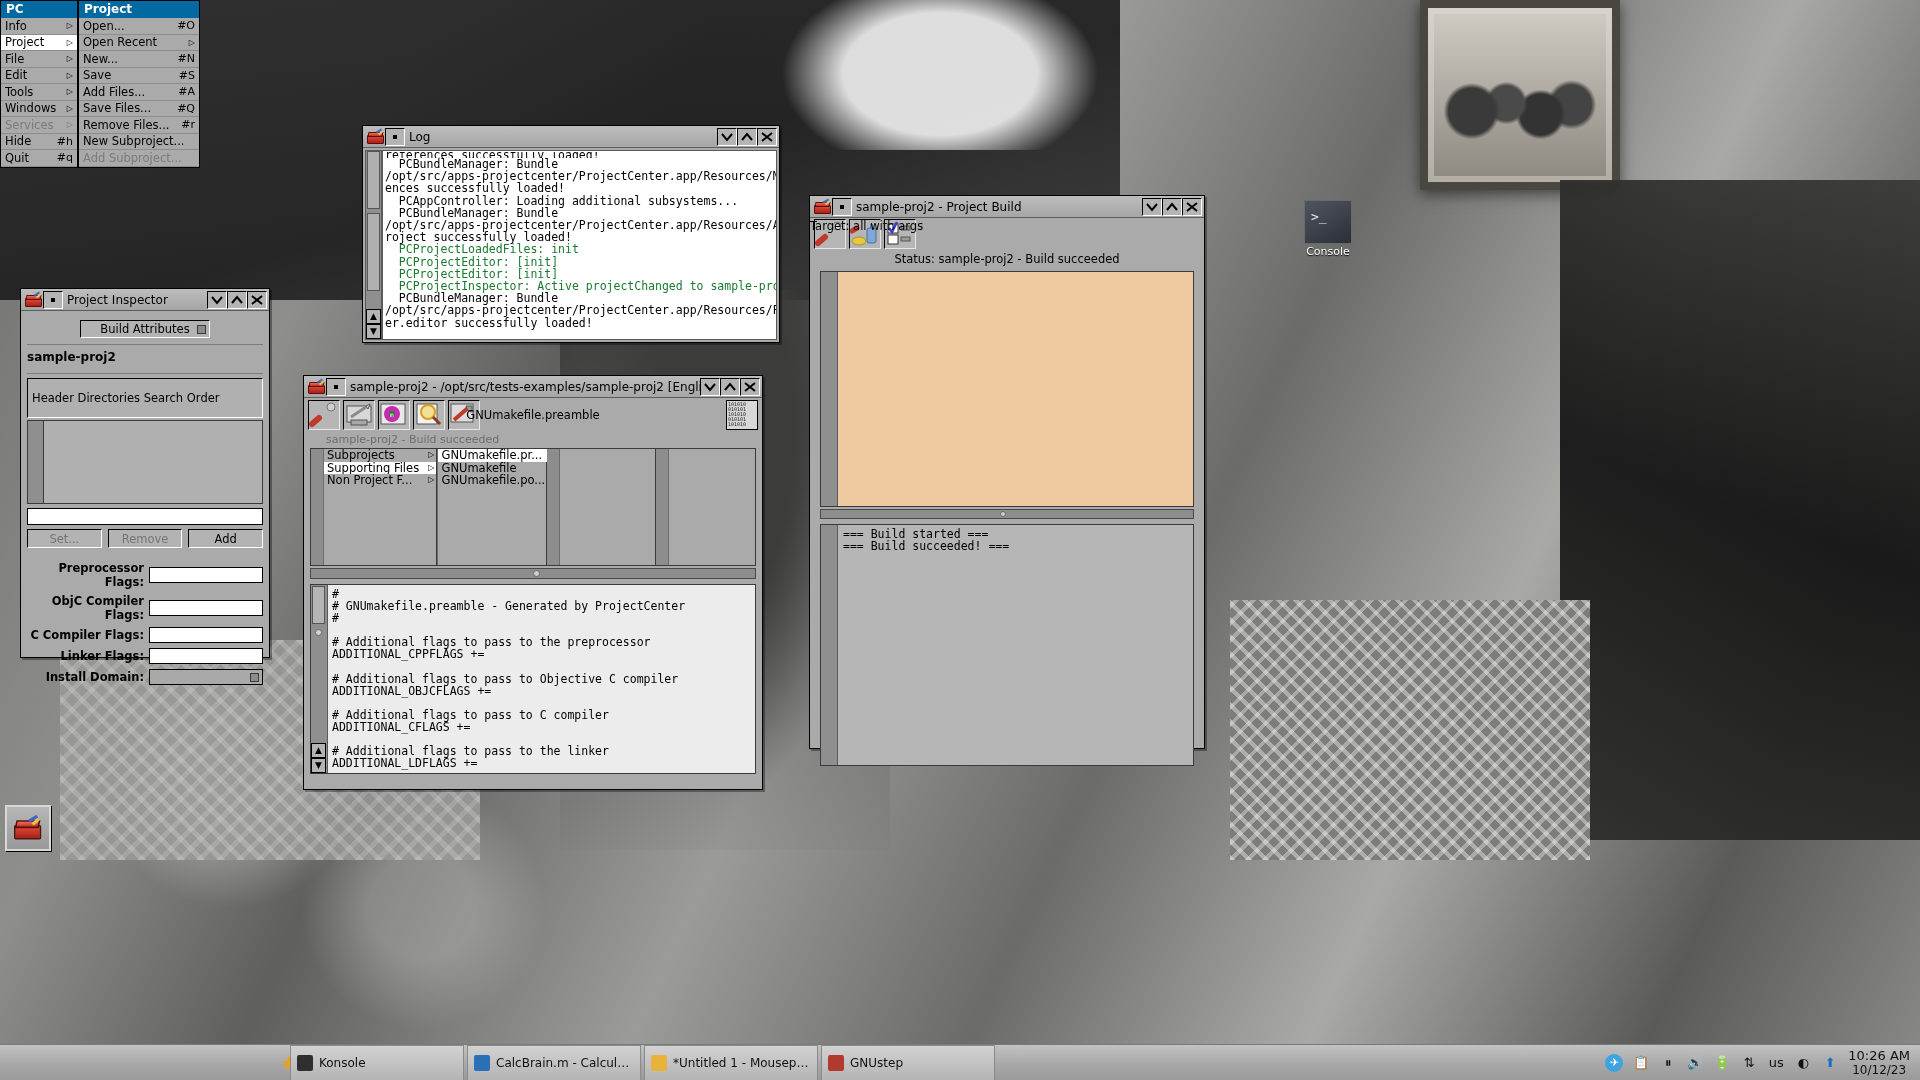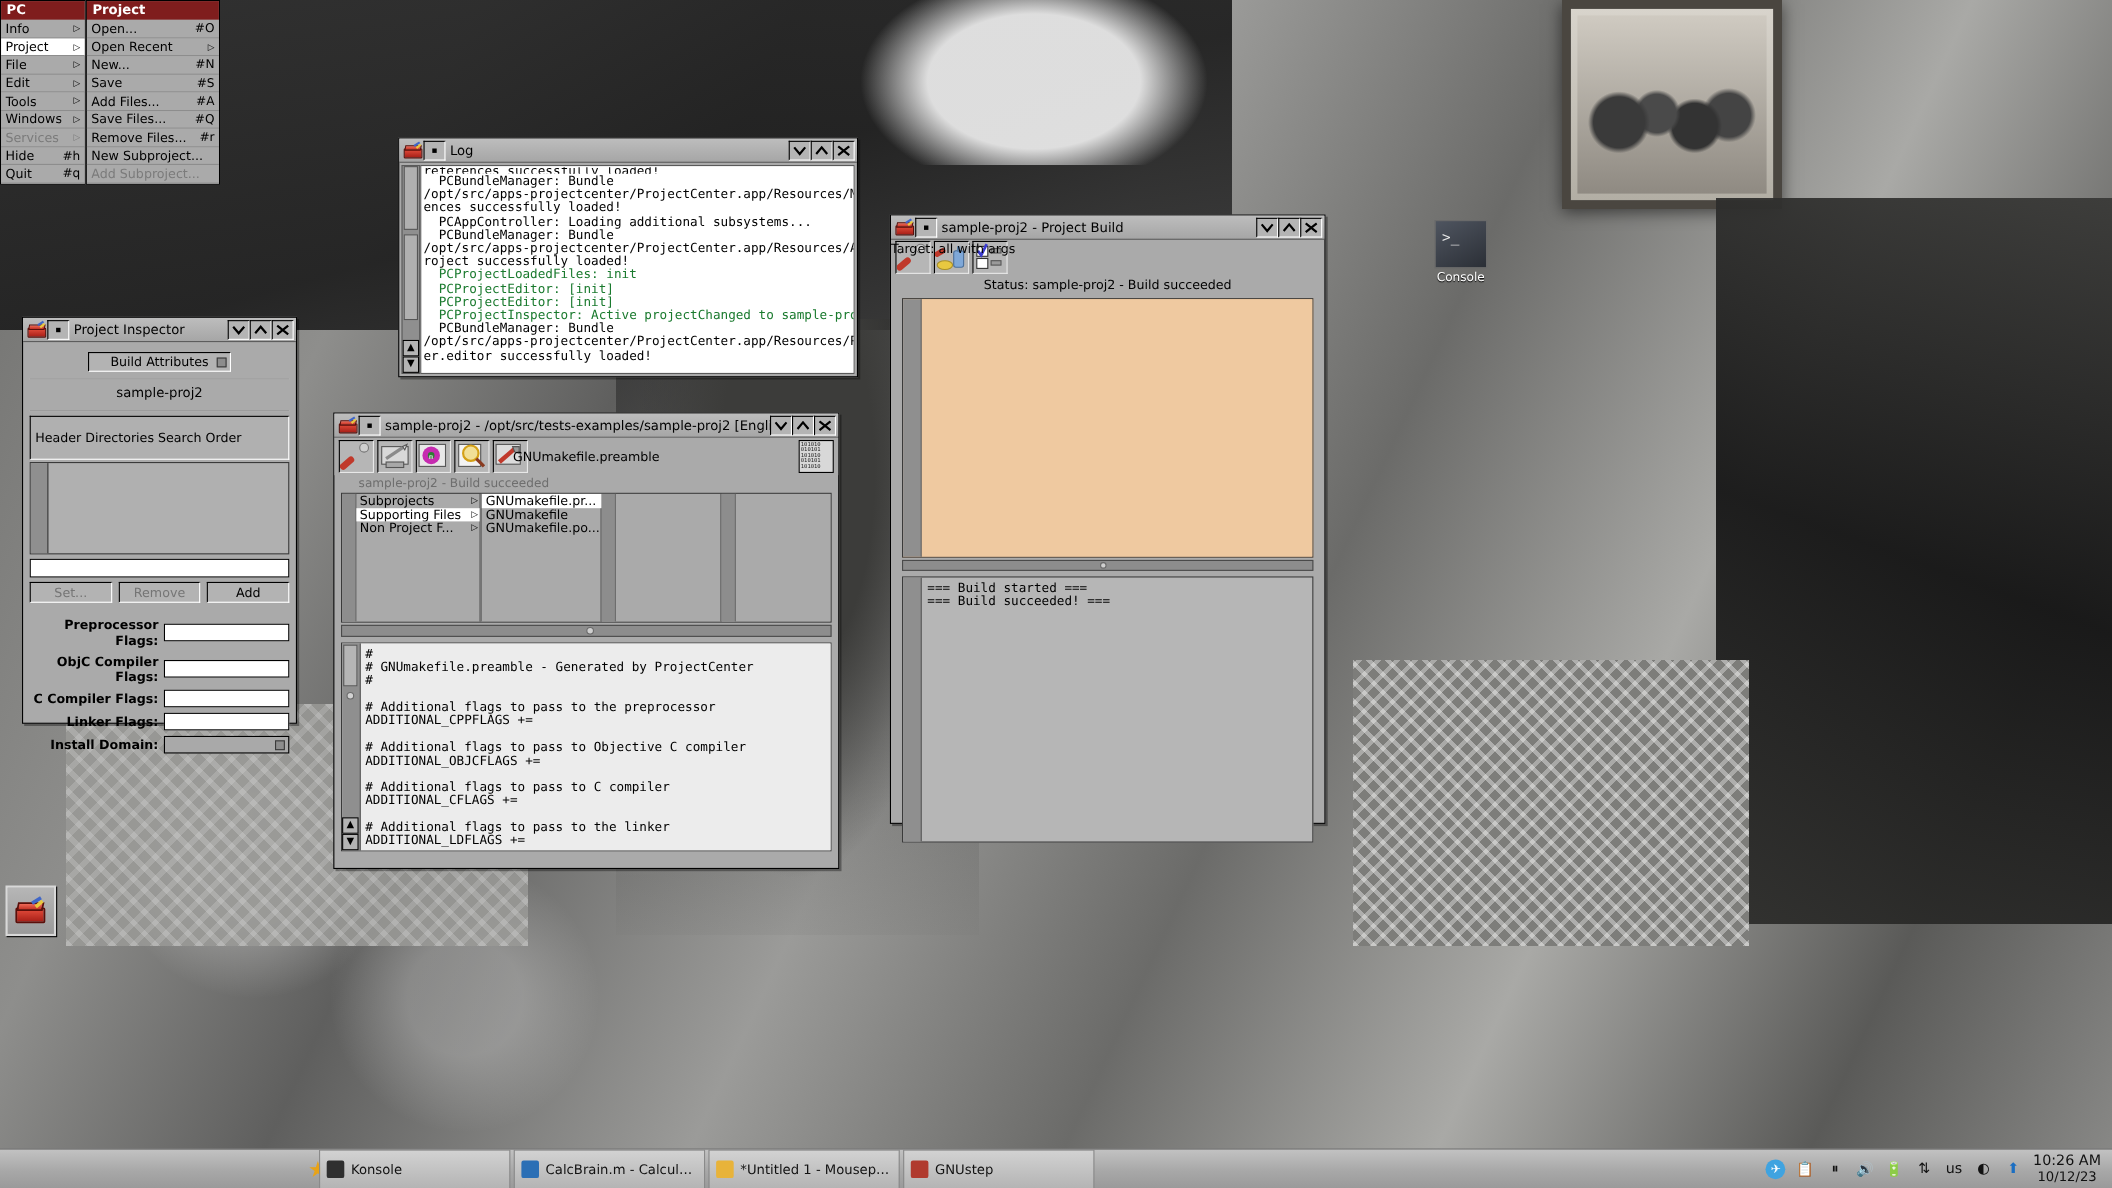--- a/index.html
+++ b/index.html
@@ -147,21 +147,21 @@
 
   
   #menus { position: absolute; left: 0; top: 0; display: flex; }
   .menu {
     border: 1px solid #000;
     background: #aaaaaa;
     width: 78px;
   }
   .menu.wide { width: 122px; }
   .menu-title {
-    background: #7f1d1d; color: #fff;
+    background: #0369a1; color: #fff;
     font-size: 12px; font-weight: bold;
     padding: 2px 5px;
     height: 17px; line-height: 13px;
   }
   .menu-item {
     display: flex; align-items: center; justify-content: space-between;
     height: 16.5px;
     padding: 0 4px;
     font-size: 11.5px; color: #000;
     border-bottom: 1px solid #8d8d8d;
@@ -224,21 +224,21 @@
     border-right-color:#fff; border-bottom-color:#fff;
     font-size: 11.5px;
     position: relative;
   }
   .popup-btn .pu-mark {
     position: absolute; right: 3px; top: 4px;
     width: 9px; height: 9px;
     background: #8d8d8d; border: 1px solid #3a3a3a;
   }
   .insp-sep { height:1px; background: #fff; margin: 3px 0 0 0; border-top:1px solid #7d7d7d; }
-  .insp-projname { text-align:center; font-size: 12px; font-weight: normal; padding: 5px 0 6px 0; }
+  .insp-projname { font-size: 12px; font-weight: bold; padding: 5px 0 6px 0; }
   .insp-fieldlabel {
     font-size: 11.5px; padding: 12px 4px;
     background: #b0b0b0;
     border: 1px solid #000;
     border-right-color:#fff; border-bottom-color:#fff;
     margin-bottom: 2px;
   }
   .insp-listbox {
     height: 84px; background: #b0b0b0;
     border: 1px solid #3a3a3a;

